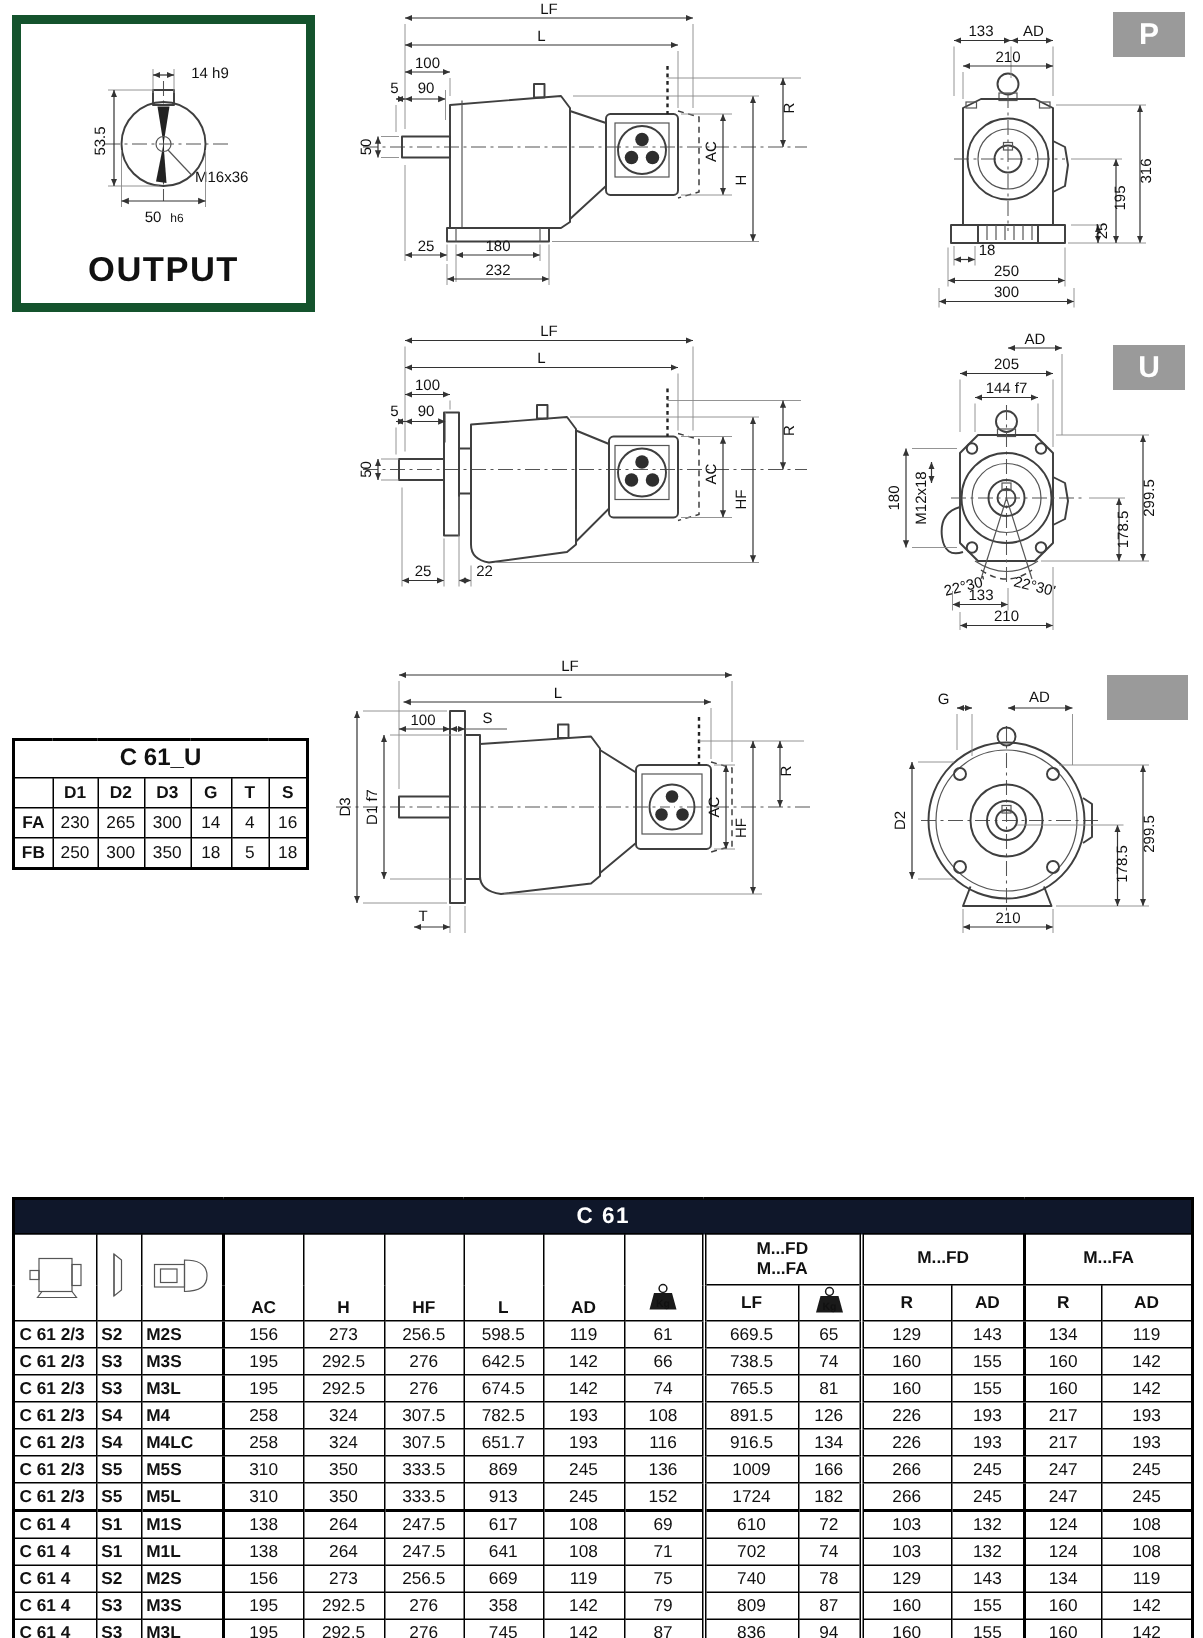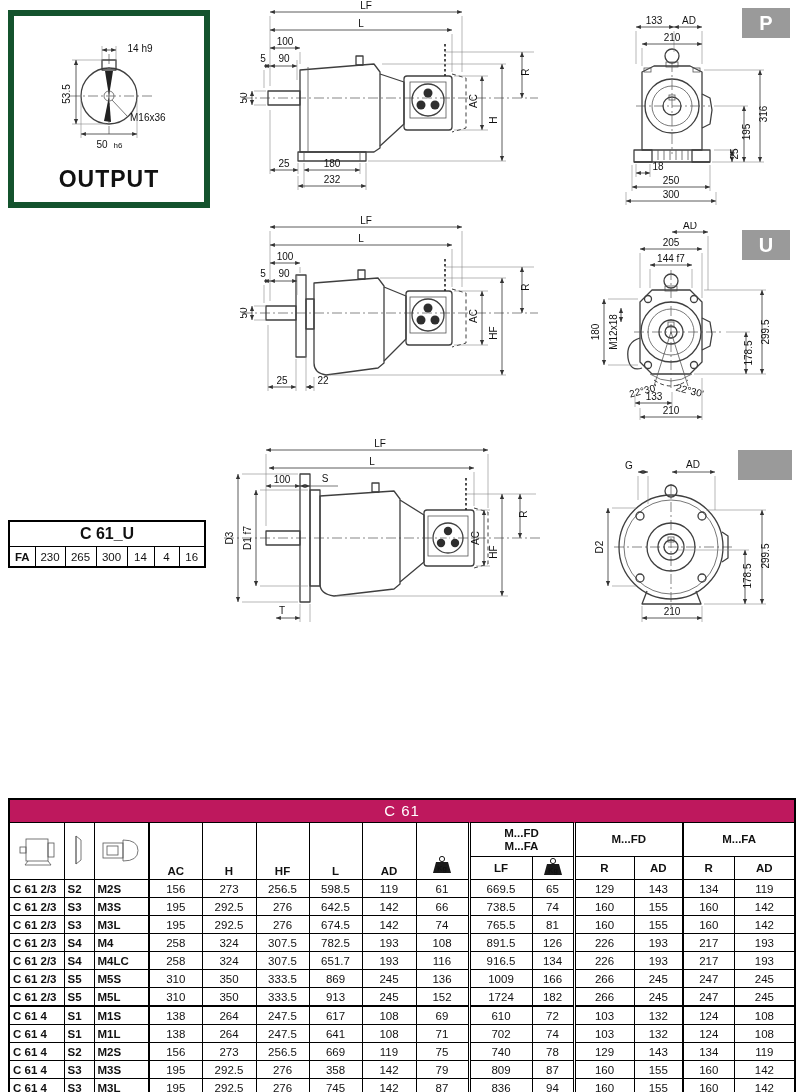--- a/index.html
+++ b/index.html
@@ -20,21 +20,21 @@
   .outbox{position:absolute;left:8px;top:10px;width:190px;height:186px;border:6px solid #14532d;}
   .outlabel{position:absolute;left:0;top:150px;width:100%;text-align:center;font-weight:bold;font-size:23px;letter-spacing:1px;}
   
   .cu{border-collapse:collapse;table-layout:fixed;border:2px solid #000;}
   .cu th,.cu td{border:1px solid #000;text-align:center;font-size:11.5px;padding:1px 0;height:17px;}
   .cu .ttl{font-size:16px;font-weight:bold;height:22px;}
   .cu th{font-weight:bold;}
   
   .mt{border-collapse:collapse;table-layout:fixed;width:786px;border:2px solid #000;}
   .mt th,.mt td{border:1px solid #000;text-align:center;padding:0;font-size:11.5px;height:17px;line-height:12px;}
-  .mt .ttl{background:#be185d;color:#fff;font-size:15px;font-weight:normal;height:22px;letter-spacing:1px;}
+  .mt .ttl{background:#0f172a;color:#fff;font-size:15px;font-weight:bold;height:22px;letter-spacing:1px;}
   .mt td.m{text-align:left;font-weight:bold;padding-left:3px;}
   .mt .dbl{border-left:3px double #000;}
   .mt .thk{border-left:2px solid #000;}
   .mt tbody tr.grp td{border-top:2px solid #000;}
   .mt thead th{font-weight:bold;}
   .mt thead .bot{vertical-align:bottom;padding-bottom:2px;}
   .mt thead .grp-h{vertical-align:middle;font-size:11.5px;line-height:13px;}
   .mt thead .ic{vertical-align:middle;}
 </style>
 </head>
@@ -428,42 +428,60 @@
       <line class="ext" x1="88" y1="108" x2="159" y2="108"></line>
     <text class="dt" x="161" y="134" text-anchor="middle" transform="rotate(-90 161 134)">178.5</text>
     <line class="dim" x1="52" y1="176" x2="112" y2="176"></line>
       <line class="ext" x1="52" y1="164" x2="52" y2="180"></line>
       <line class="ext" x1="112" y1="164" x2="112" y2="180"></line>
     <text class="dt" x="82" y="173" text-anchor="middle">210</text>
   </g>
 </svg>
 <div class="badge" style="left:738px;top:450px;width:54px;height:30px"></div>
 
-<table class="cu abs" style="left:8px;top:520px;width:196px">
+<table class="cu abs" style="left:8px;top:492px;width:196px">
   <colgroup>
       <col style="width:26px">
       <col style="width:30px">
       <col style="width:31px">
       <col style="width:31px">
       <col style="width:27px">
       <col style="width:25px">
       <col style="width:26px">
     </colgroup>
   <tbody>
       <tr>
         <th class="ttl" colspan="7">C 61_U</th>
       </tr>
   <tr>
+    <th></th>
+    <th>D1</th>
+    <th>D2</th>
+    <th>D3</th>
+    <th>G</th>
+    <th>T</th>
+    <th>S</th>
+  </tr>
+  <tr>
     <th>FA</th>
     <td>230</td>
     <td>265</td>
     <td>300</td>
     <td>14</td>
     <td>4</td>
     <td>16</td>
+  </tr>
+  <tr>
+    <th>FB</th>
+    <td>250</td>
+    <td>300</td>
+    <td>350</td>
+    <td>18</td>
+    <td>5</td>
+    <td>18</td>
   </tr>
 </tbody>
   </table>
 
 <table class="mt abs" style="left:8px;top:798px">
   <colgroup>
     <col style="width:55px">
       <col style="width:30px">
       <col style="width:55px">
       <col style="width:53px">

